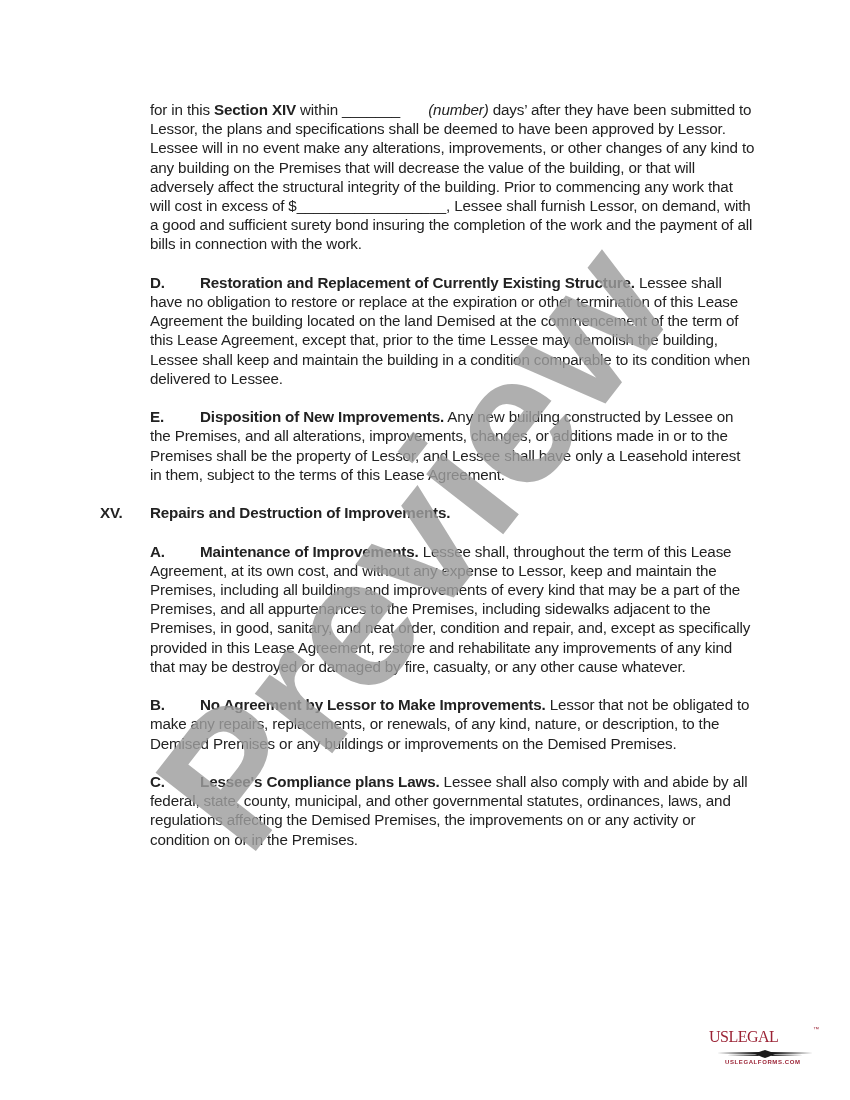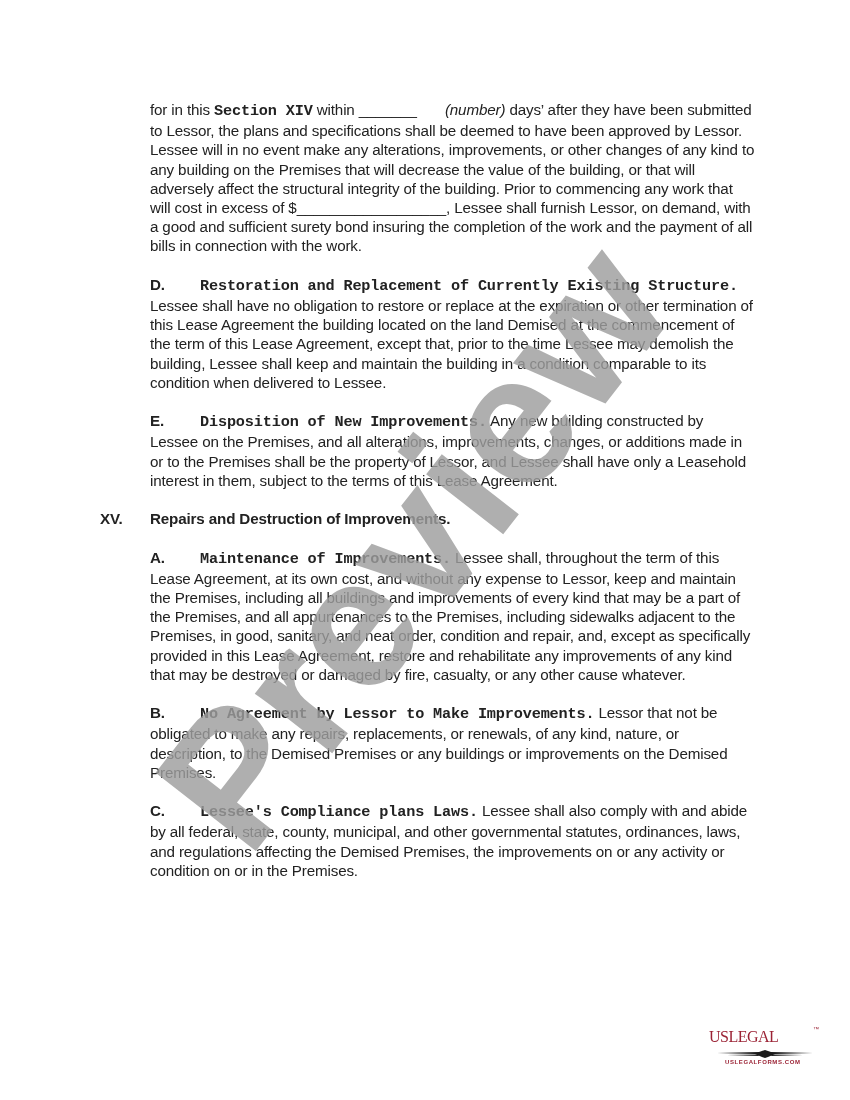--- a/index.html
+++ b/index.html
@@ -26,21 +26,21 @@
       top: 100px;
       width: 605px;
       font-size: 15.2px;
       line-height: 19.2px;
       letter-spacing: -0.15px;
     }
     .para {
       margin: 0 0 19.2px 0;
       white-space: normal;
     }
-    .b { font-weight: bold; font-family: Liberation Mono, monospace; }
+    .b { font-weight: bold; }
     .i { font-style: italic; margin-left: 24px; }
     .sub-letter {
       display: inline-block;
       width: 50px;
       font-weight: bold;
     }
     .section-heading {
       position: relative;
       margin: 0 0 19.2px 0;
       font-weight: bold;

